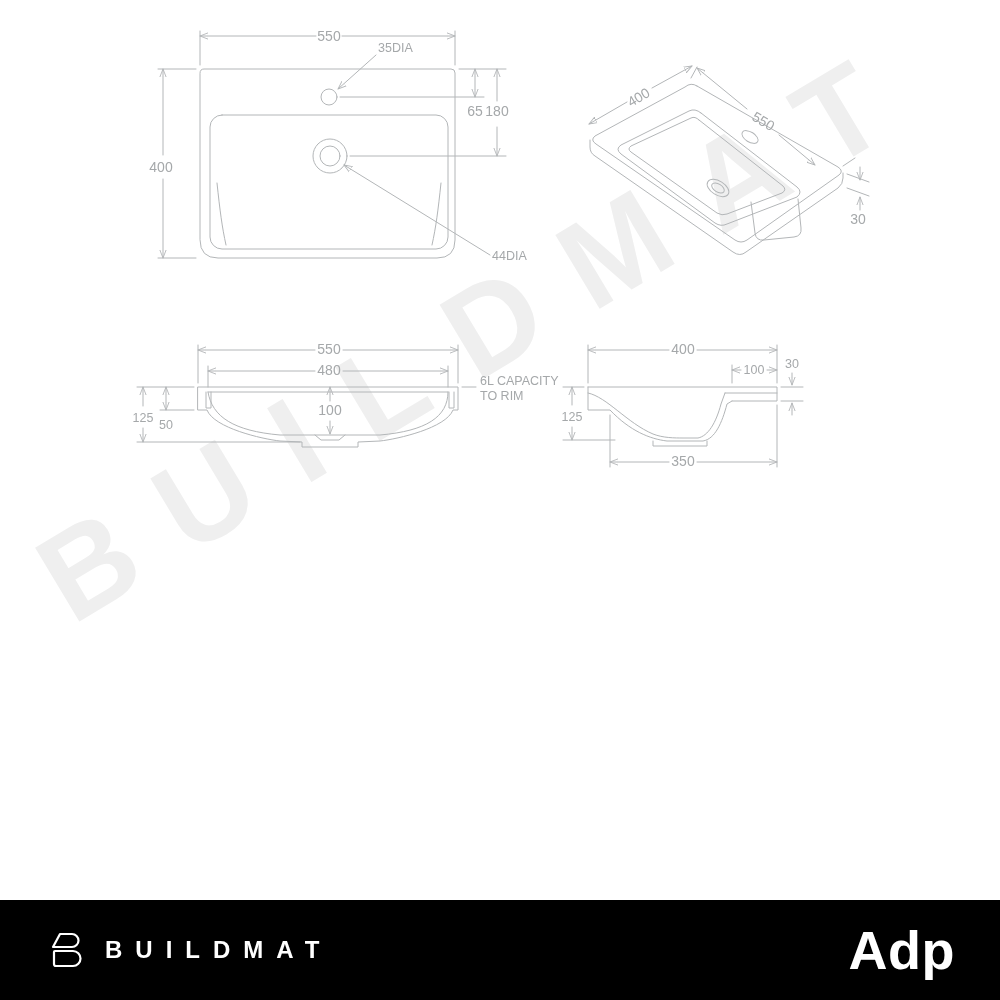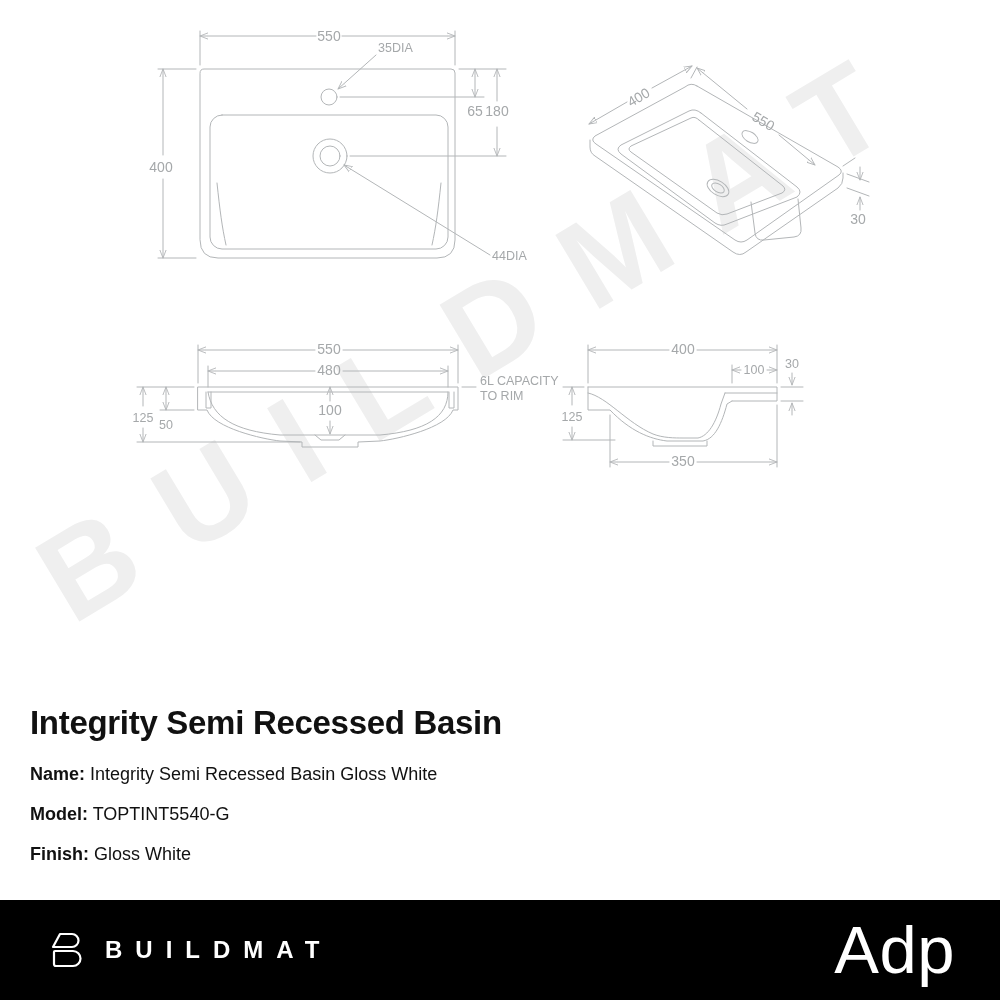--- a/index.html
+++ b/index.html
@@ -18,21 +18,21 @@
   #sideSection{left:555px;top:335px;}
   .info{position:absolute;left:30px;top:702px;z-index:2;color:#111111;}
   .info h1{margin:0;font-size:33px;font-weight:700;letter-spacing:-0.3px;line-height:42px;}
   .info .row{margin-top:21px;font-size:18px;line-height:19px;}
   .info .lbl{font-weight:700;}
   footer{position:absolute;left:0;top:900px;width:1000px;height:100px;background:#000000;z-index:3;
         display:flex;align-items:center;justify-content:space-between;box-sizing:border-box;padding:0 45px;}
   .brand{display:flex;align-items:center;}
   .brand svg{display:block;}
   .brand-text{color:#ffffff;font-size:24px;font-weight:700;letter-spacing:13px;margin-left:18px;}
-  .adp-text{color:#ffffff;font-size:67px;font-weight:400;letter-spacing:0.5px;line-height:56px;}
+  .adp-text{color:#ffffff;font-size:54px;font-weight:700;letter-spacing:0.5px;line-height:56px;}
 </style>
 </head>
 <body>
 
 <div class="page">
 
   <div class="watermark">BUILDMAT</div>
 
   <svg id="topView" class="drawing" width="390" height="262" viewBox="0 0 390 262">
     <defs>
@@ -216,35 +216,20 @@
     </g>
     <g>
       <path d="M55,80 V132"></path>
         <path d="M222,70 V132"></path>
       <path d="M55,127 H114" marker-start="url(#arwS)"></path>
         <path d="M142,127 H222" marker-end="url(#arwS)"></path>
       <text x="128" y="131" text-anchor="middle">350</text>
     </g>
   </svg>
 
-  <div class="info">
-    <h1>Integrity Semi Recessed Basin</h1>
-    <div class="row">
-      <span class="lbl">Name:</span>
-      <span>Integrity Semi Recessed Basin Gloss White</span>
-    </div>
-    <div class="row">
-      <span class="lbl">Model:</span>
-      <span>TOPTINT5540-G</span>
-    </div>
-    <div class="row">
-      <span class="lbl">Finish:</span>
-      <span>Gloss White</span>
-    </div>
-  </div>
 
   <footer>
     <div class="brand">
       <svg width="42" height="38" viewBox="0 0 30 38">
         <g fill="none" stroke="#ffffff" stroke-width="2.2" stroke-linejoin="round">
           <path d="M2,16 L9,3 L21,3 A6.5,6.5 0 0 1 21,16 Z"></path>
           <path d="M4,20 L22,20 A7.5,7.5 0 0 1 22,35 L5,35 Q3,35 3,33 L3,21 Q3,20 4,20 Z"></path>
         </g>
       </svg>
       <span class="brand-text">BUILDMAT</span>

